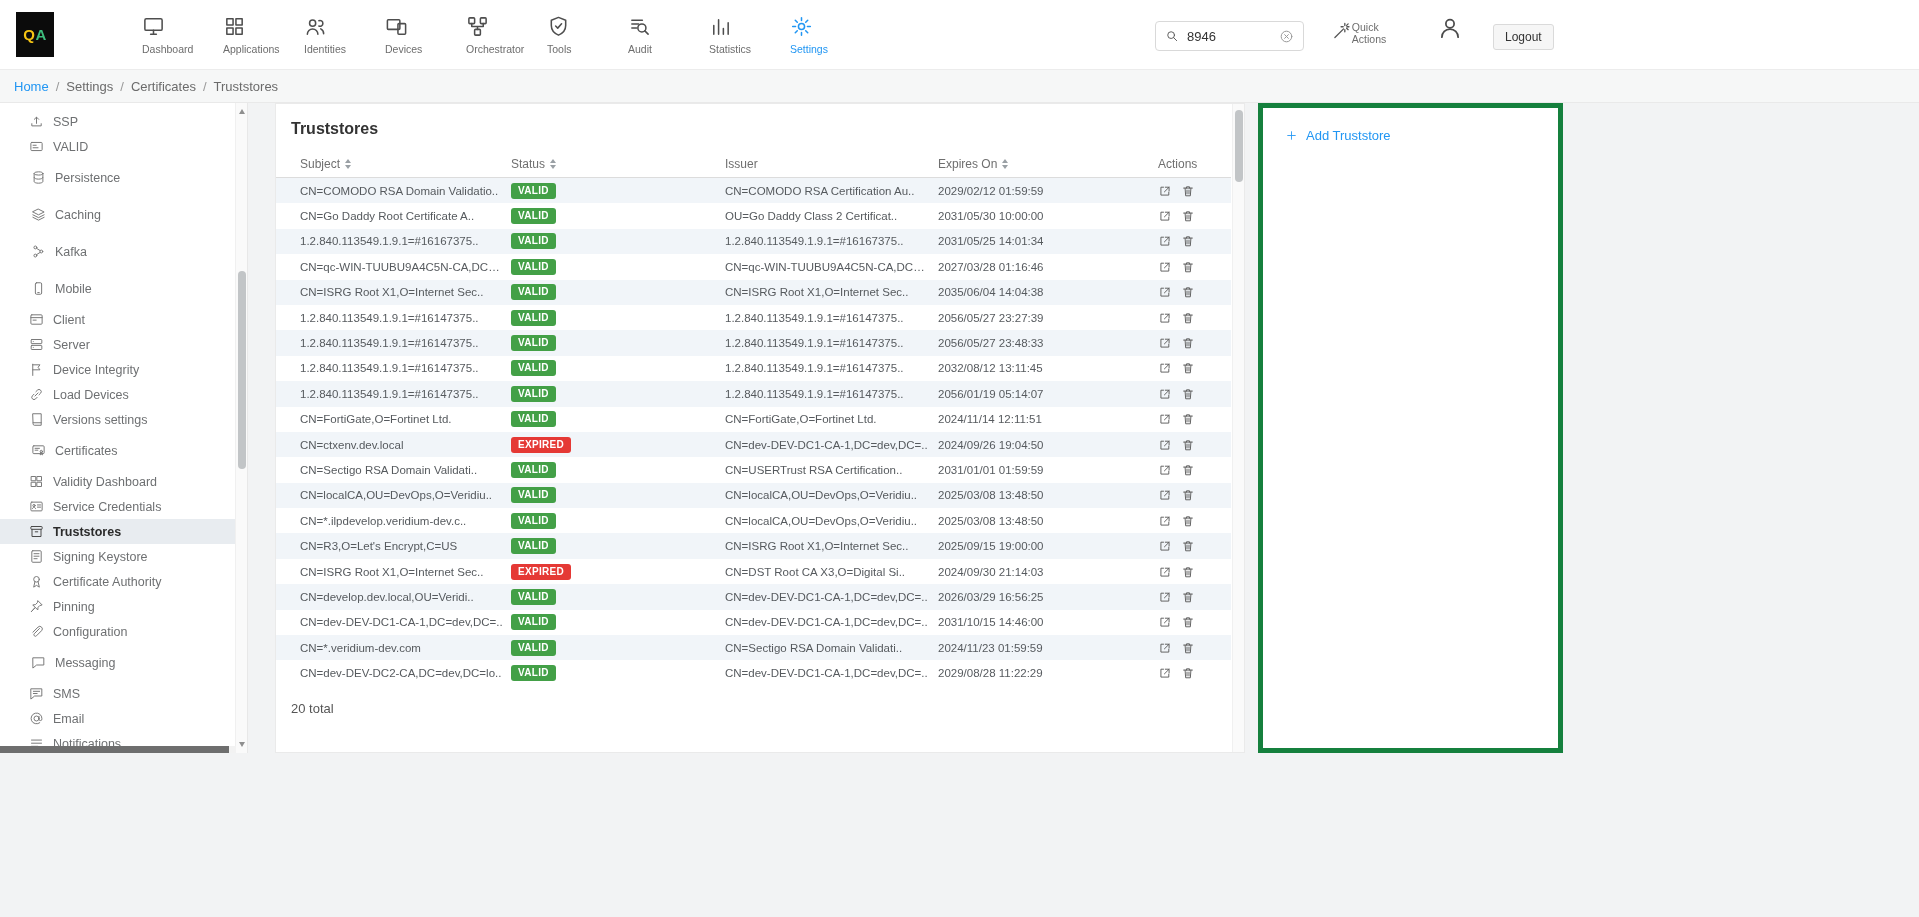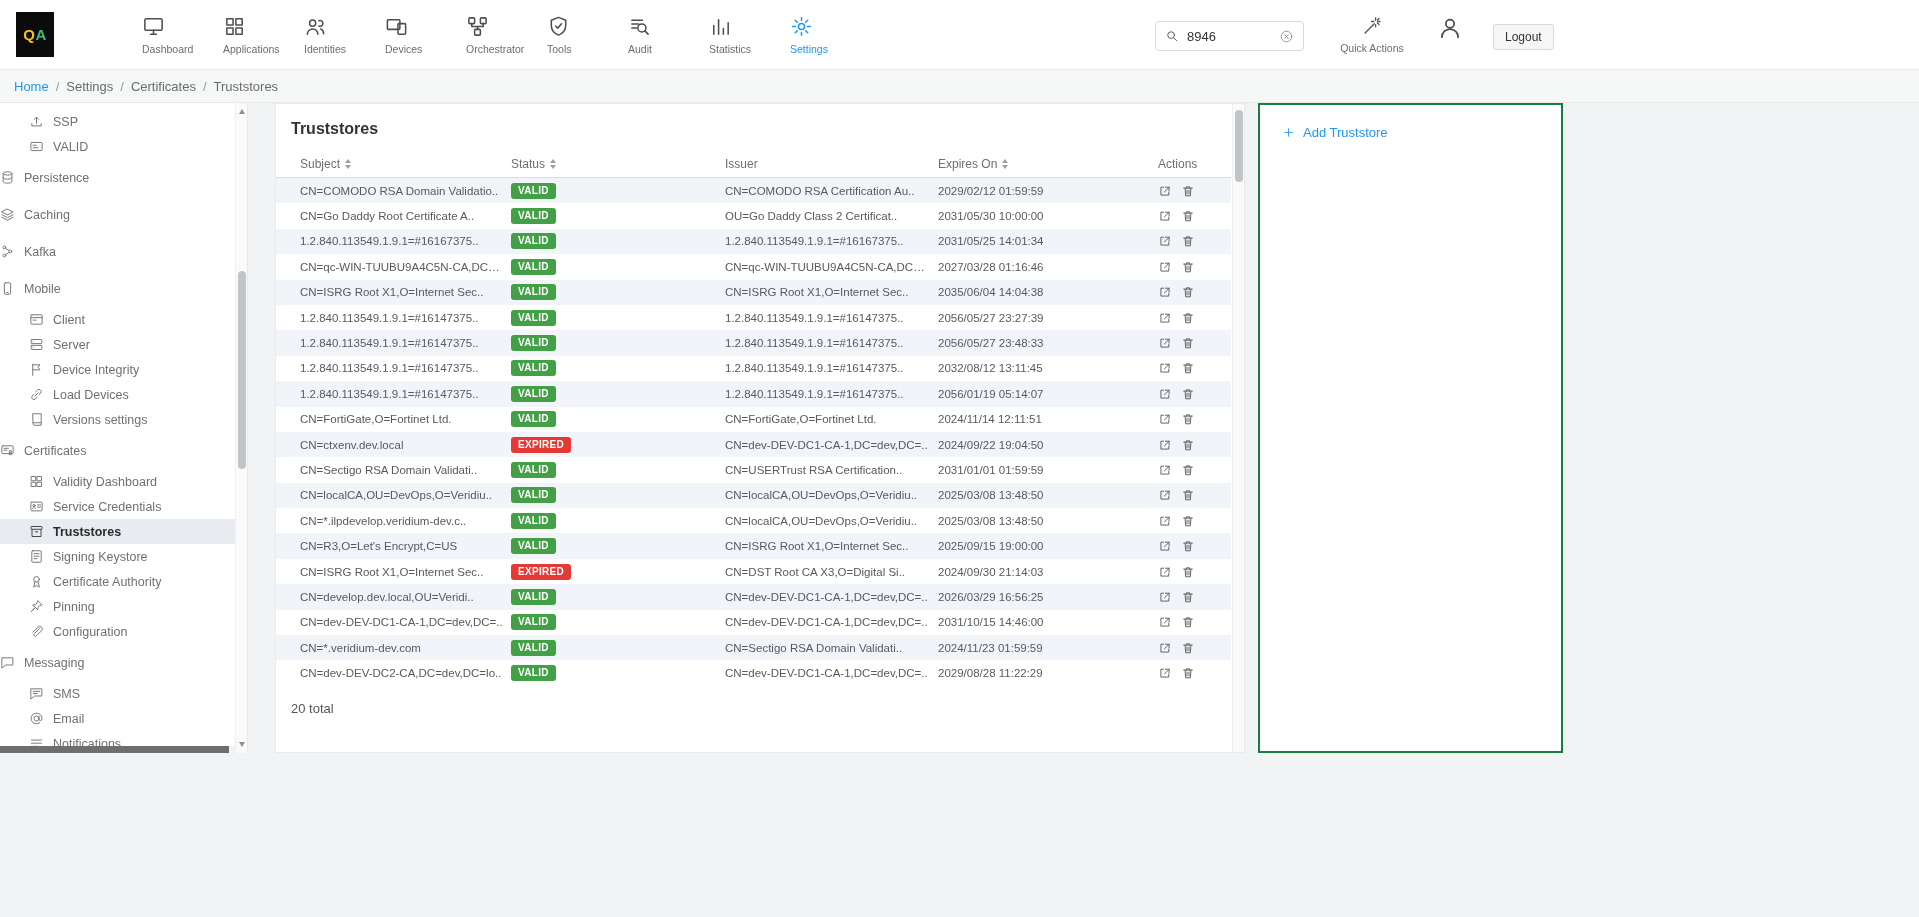--- a/index.html
+++ b/index.html
@@ -14,36 +14,36 @@
   .logo-q{color:#f6c514}.logo-a{color:#3dbd7d}
   .top-nav{display:flex;margin-left:88px}
   .nav-item{width:81px;display:flex;flex-direction:column;align-items:flex-start;color:#6d6d6d;cursor:pointer}
   .nav-item .nicon{width:23px;height:23px;color:#4e4e4e}
   .nav-label{font-size:10.5px;margin-top:5px}
   .nav-item.active,.nav-item.active .nicon,.nav-item.active .nav-label{color:var(--accent,#2196f3)}
   .search-box{position:absolute;left:1155px;top:21px;width:149px;height:30px;border:1px solid #d9d9d9;border-radius:4px;display:flex;align-items:center;padding:0 9px;background:#fff}
   .sicon{width:14px;height:14px;color:#555;flex:none}
   .search-input{border:0;outline:0;flex:1;min-width:0;font:13px "Liberation Sans",sans-serif;color:#333;margin-left:8px;background:transparent}
   .cicon{width:15px;height:15px;color:#9a9a9a;flex:none;cursor:pointer}
-  .quick{position:absolute;left:1332px;top:15px;width:80px;display:flex;flex-direction:column;align-items:center;color:#6d6d6d;cursor:pointer}
+  .quick{position:absolute;left:1332px;top:15px;width:80px;display:flex;flex-direction:row;align-items:center;color:#6d6d6d;cursor:pointer}
   .qicon{width:21px;height:21px;color:#555}
   .quick-label{font-size:10.5px;margin-top:6px}
   .uicon{position:absolute;left:1437px;top:15px;width:26px;height:26px;color:#4a4a4a;cursor:pointer}
   .logout{position:absolute;left:1493px;top:24px;padding:5px 11px;background:#f6f6f6;border:1px solid #dadada;border-radius:3px;font:12px "Liberation Sans",sans-serif;color:#333;cursor:pointer}
 
   
   .breadcrumb{position:absolute;top:70px;left:0;width:1919px;height:33px;background:#f6f7f7;border-bottom:1px solid #e9e9e9;display:flex;align-items:center;padding-left:14px;font-size:13px;color:#6b6b6b;gap:7px;z-index:2}
   .bc-item{cursor:pointer}
   .bc-item.link{color:var(--accent,#2196f3)}
   .bc-sep{color:#999}
 
   
   .sidebar{position:absolute;left:0;top:103px;width:248px;height:650px;background:#fff;border-right:1px solid #e8e8e8}
   .side-list{padding-top:6px;width:236px}
-  .side-item{height:25px;display:flex;align-items:center;gap:9px;font-size:12.5px;color:#6e7072;cursor:pointer;white-space:nowrap}
+  .side-item{height:25px;display:flex;align-items:center;gap:9px;padding-left:31px;font-size:12.5px;color:#6e7072;cursor:pointer;white-space:nowrap}
   .side-item.top{height:37px}
   .side-item.sub{padding-left:29px}
   .side-item.active{background:#e8ecf0;color:#2b2b2b;font-weight:bold}
   .siicon{width:15px;height:15px;color:#7a7a7a;flex:none}
   .side-item.active .siicon{color:#4a4a4a}
   .vscroll{position:absolute;top:0;right:0;width:12px;height:100%;background:#fafafa;border-left:1px solid #f0f0f0}
   .vthumb{position:absolute;left:2px;width:8px;background:#c2c5c7;border-radius:4px}
   .sidebar .vthumb{top:168px;height:198px}
   .arr{position:absolute;left:3px;width:0;height:0;border-left:3px solid transparent;border-right:3px solid transparent}
   .arr.up{top:6px;border-bottom:5px solid #8f8f8f}
@@ -65,21 +65,21 @@
   .td{overflow:hidden;white-space:nowrap;text-overflow:ellipsis;padding-right:8px}
   .badge{display:inline-block;padding:2px 7px 3px;border-radius:3px;color:#fff;font-size:10px;font-weight:bold;letter-spacing:.3px}
   .badge.valid{background:var(--valid,#43a047)}
   .badge.expired{background:var(--expired,#e53935)}
   .c-actions{display:flex;gap:9px;align-items:center;overflow:visible}
   .act{width:14px;height:14px;color:#5a5a5a;cursor:pointer;flex:none}
   .total{font-size:13px;color:#555;margin:15px 0 0 15px}
   .main-vs .vthumb{top:6px;height:72px}
 
   
-  .right-panel{position:absolute;left:1258px;top:103px;width:305px;height:650px;background:#fff;border:2px solid #15803d}
+  .right-panel{position:absolute;left:1258px;top:103px;width:305px;height:650px;background:#fff;border:5px solid #15803d}
   .add-btn{display:flex;align-items:center;gap:8px;margin:20px 0 0 22px;color:var(--accent,#2196f3);font-size:13px;cursor:pointer}
   .picon{width:13px;height:13px;color:var(--accent,#2196f3);flex:none}
 </style>
 </head>
 <body>
 
 <div class="topbar">
   <div class="logo">
     <span class="logo-q">Q</span>
       <span class="logo-a">A</span>
@@ -683,21 +683,21 @@
               <path d="M4.5 7h15M9.5 7V4.8h5V7M7 7l1 13.2h8L17 7"></path>
               <path d="M10.3 10.5v6.5M13.7 10.5v6.5"></path>
             </svg>
           </span>
         </div>
       </div>
       <div class="tr">
         <div class="td">CN=ctxenv.dev.local</div>
         <div class="td"><span class="badge expired">EXPIRED</span></div>
         <div class="td">CN=dev-DEV-DC1-CA-1,DC=dev,DC=..</div>
-        <div class="td">2024/09/22 19:04:50</div>
+        <div class="td">2024/09/26 19:04:50</div>
         <div class="td c-actions">
           <span class="icon act">
             <svg viewBox="0 0 24 24" fill="none" stroke="currentColor" stroke-width="1.6" stroke-linecap="round" stroke-linejoin="round">
               <path d="M9.5 5.5H5v13.5h13.5V14"></path>
               <path d="M12.5 5.5H19V12"></path>
               <path d="M19 5.5l-8 8"></path>
             </svg>
           </span>
           <span class="icon act">
             <svg viewBox="0 0 24 24" fill="none" stroke="currentColor" stroke-width="1.6" stroke-linecap="round" stroke-linejoin="round">

